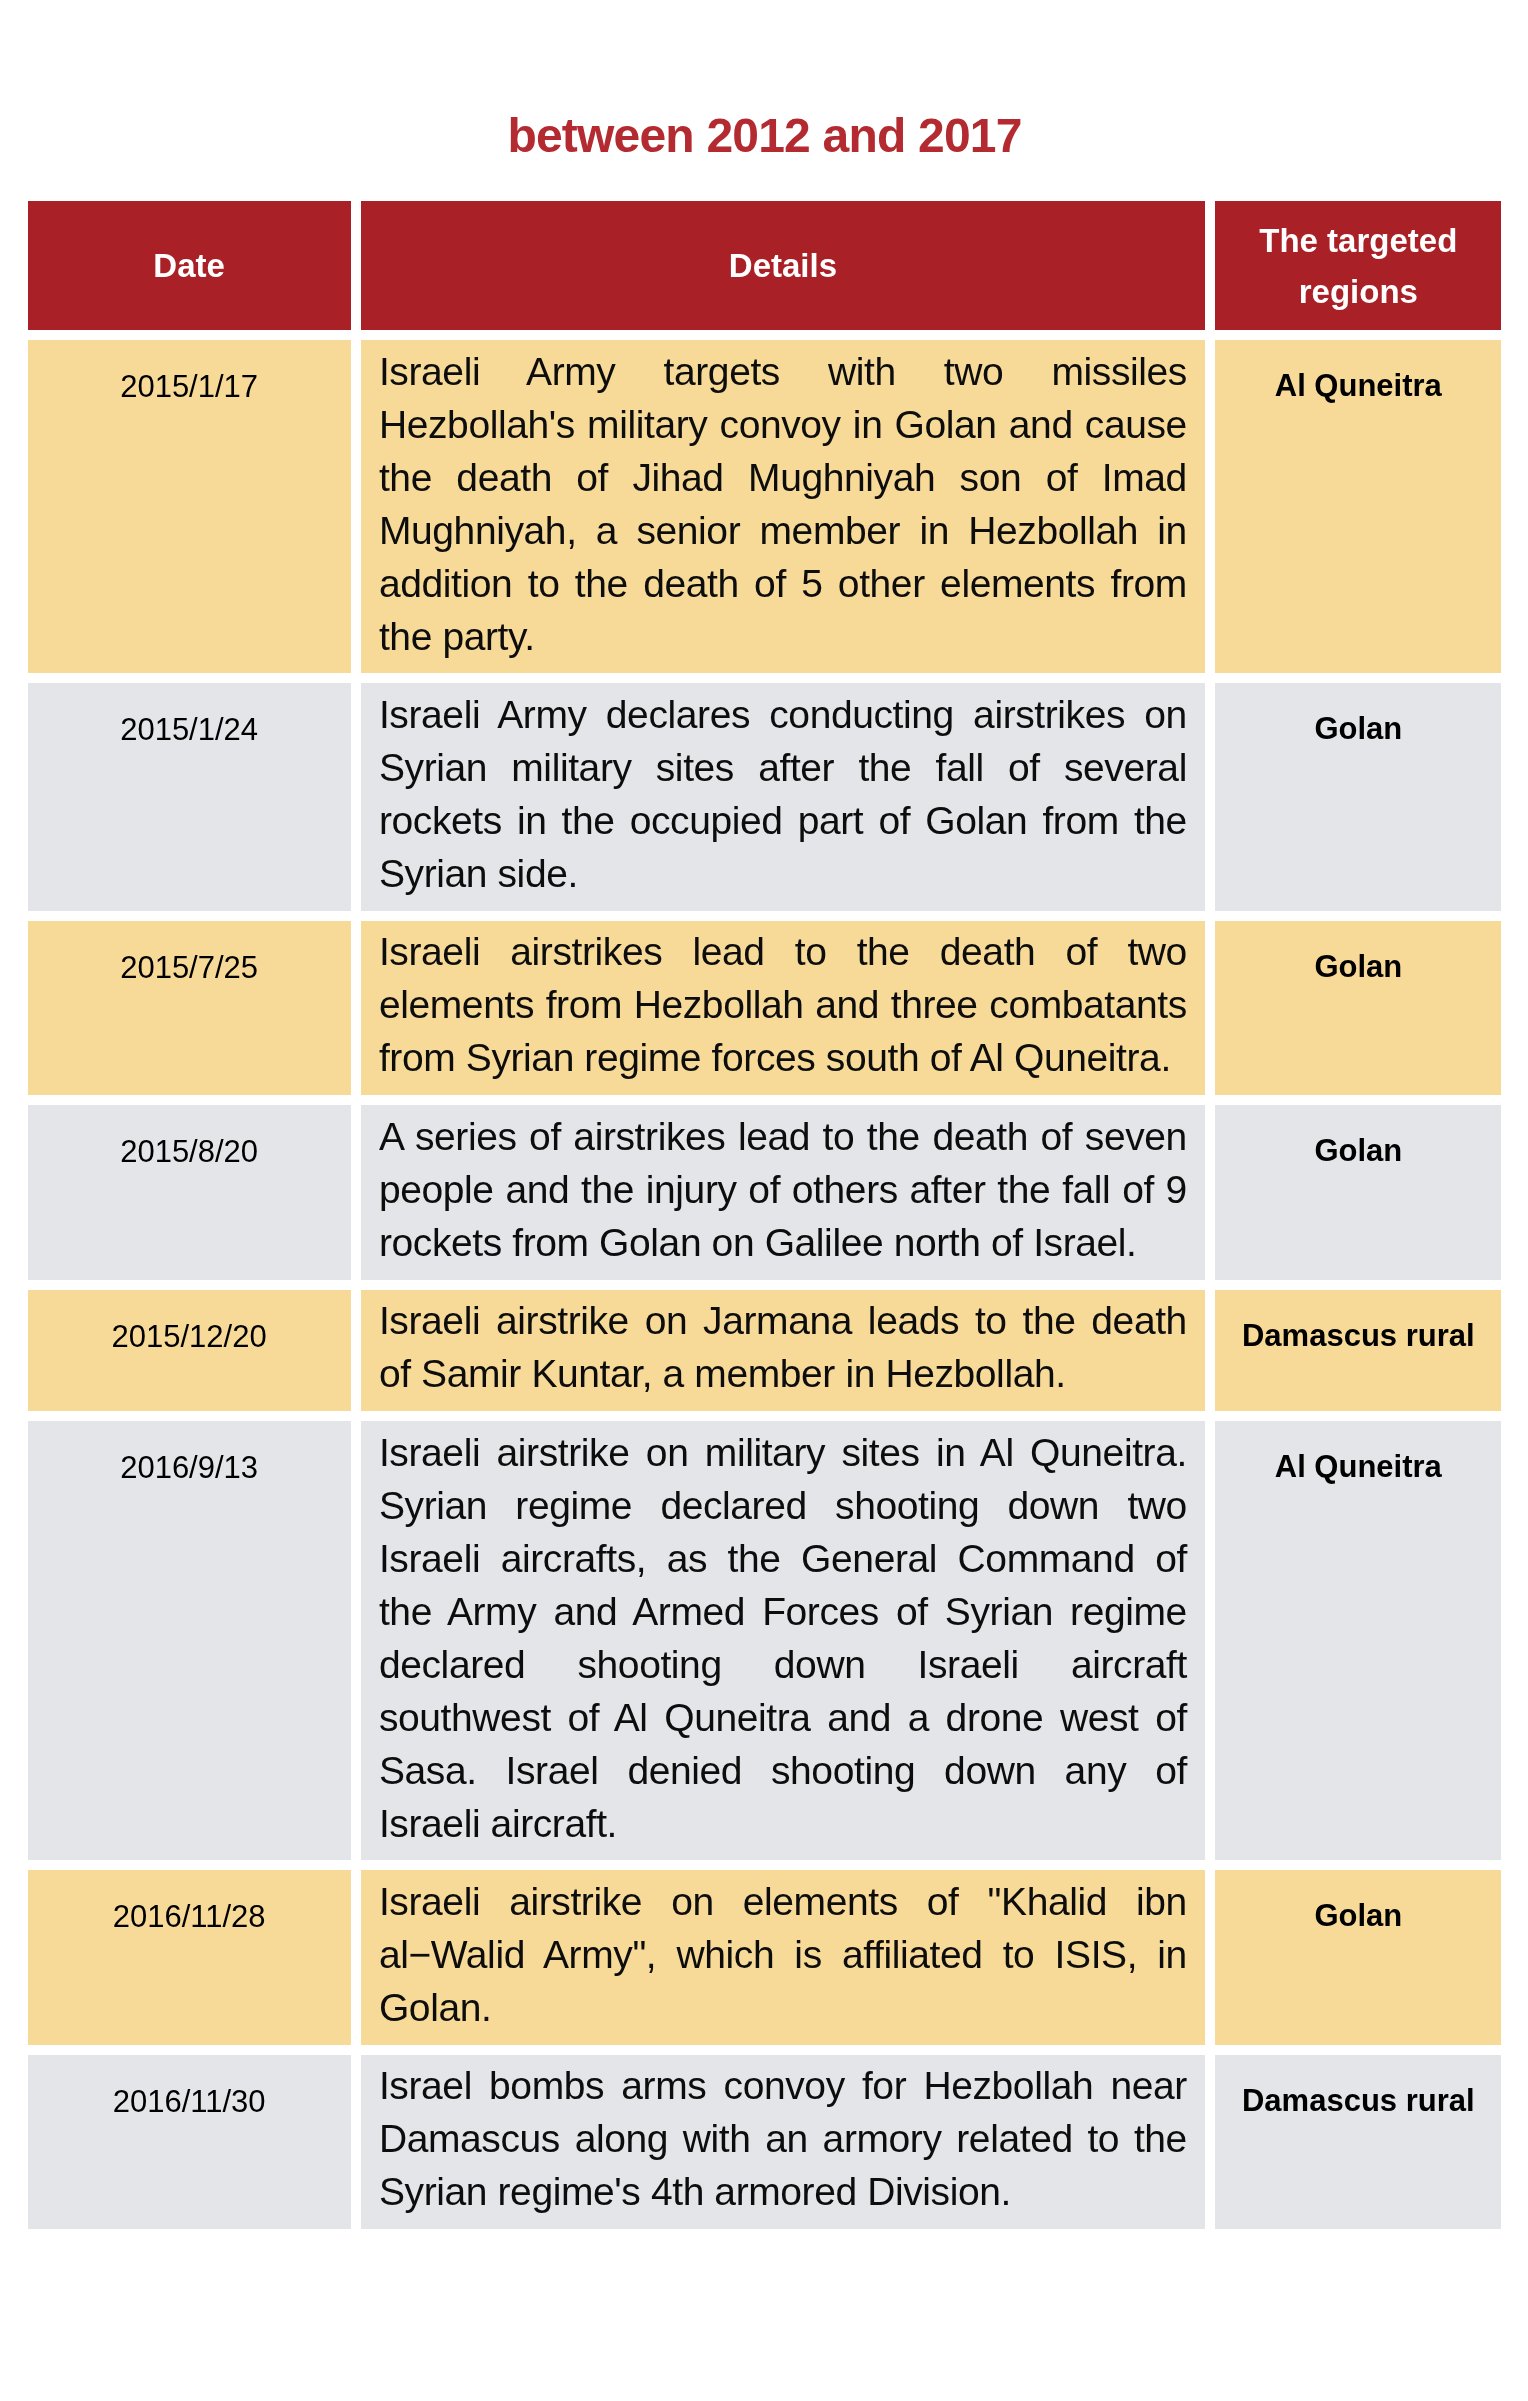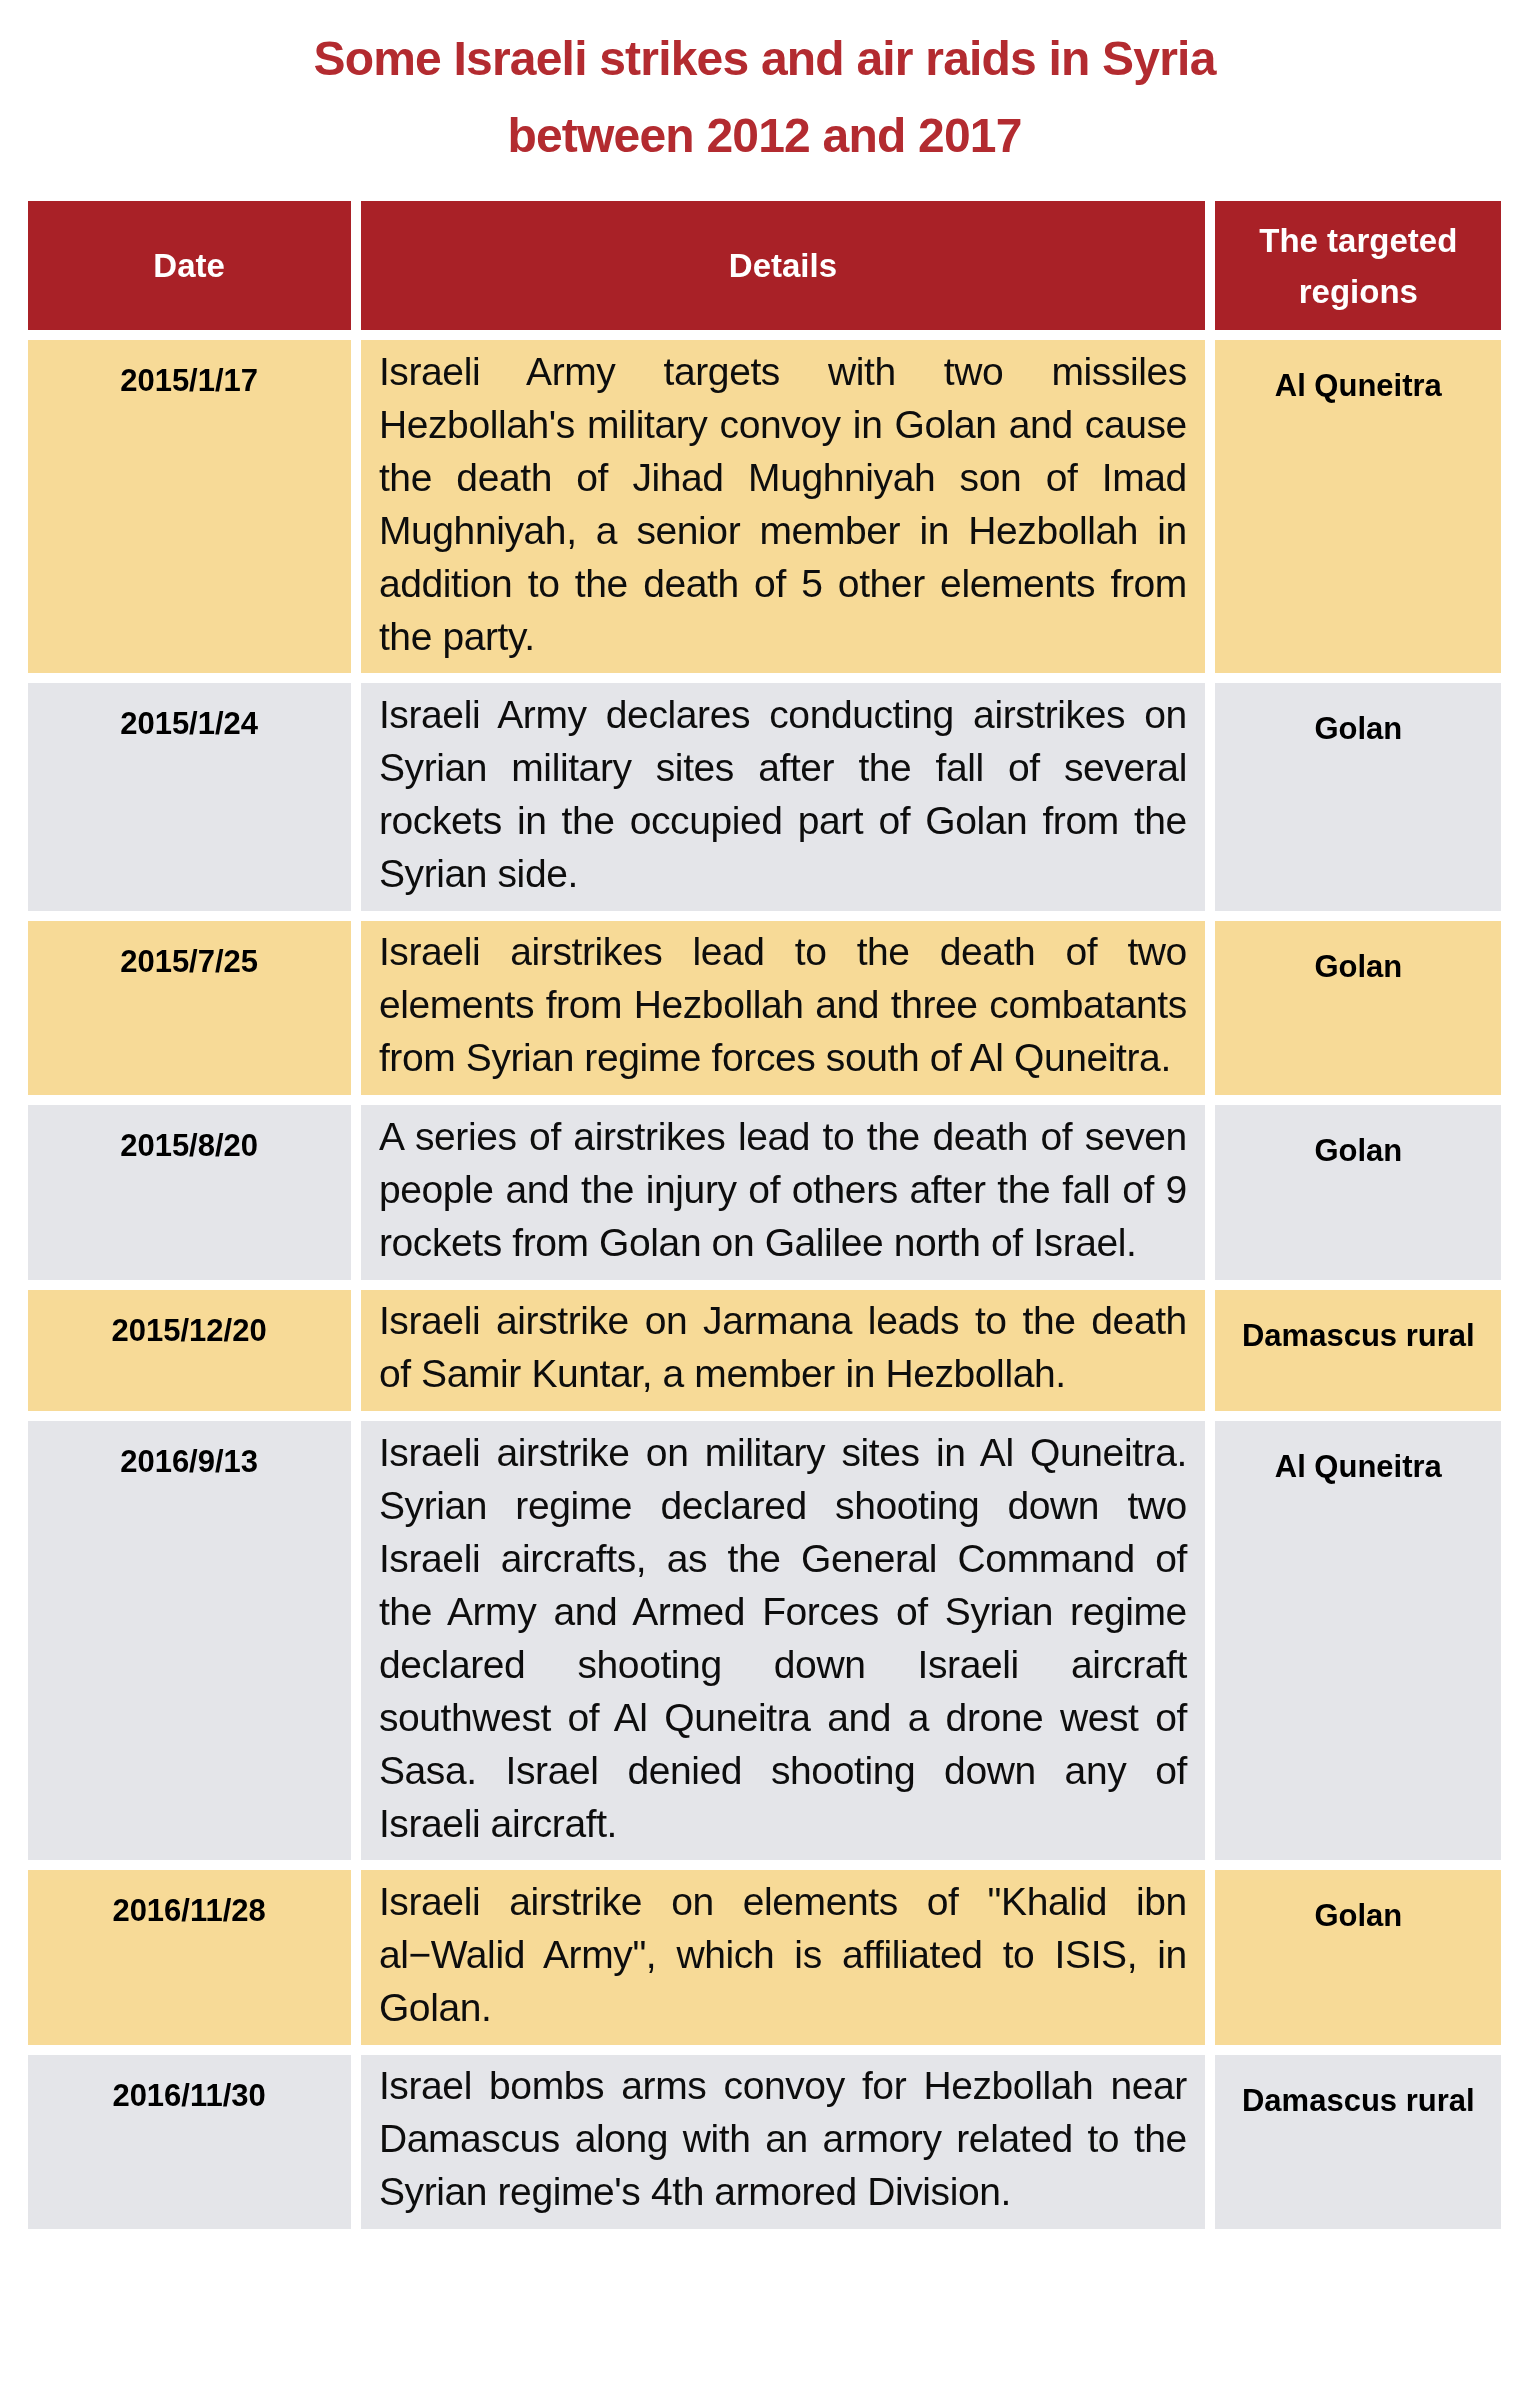--- a/index.html
+++ b/index.html
@@ -51,24 +51,24 @@
     vertical-align: top;
     font-size: 39px;
     line-height: 53px;
     padding: 4.6px 18.4px 10.8px 18.4px;
   }
   tbody tr:nth-child(odd) td  { background: #F7DA97; }
   tbody tr:nth-child(even) td { background: #E4E5E9; }
 
   td.date {
     text-align: center;
-    font-weight: bold;
+    font-weight: normal;
     font-size: 31px;
     color: #000000;
-    padding-top: 14px;
+    padding-top: 20px;
   }
   td.details {
     text-align: justify;
     text-justify: inter-word;
     letter-spacing: -0.4px;
     color: #0d0d0d;
   }
   td.region {
     text-align: center;
     font-weight: bold;
@@ -77,21 +77,21 @@
     padding-top: 19px;
     padding-left: 6.1px;
     padding-right: 6.1px;
   }
 </style>
 </head>
 <body>
 
 <div class="page">
 
-  <h1 class="title"><span>Some Israeli strikes and air raids in Syria</span><br>
+  <h1 class="title"><br>
     <span>between 2012 and 2017</span>
   </h1>
 
   <table class="strikes">
     <colgroup>
       <col class="c-date">
       <col class="c-detail">
       <col class="c-region">
     </colgroup>
     <thead>

